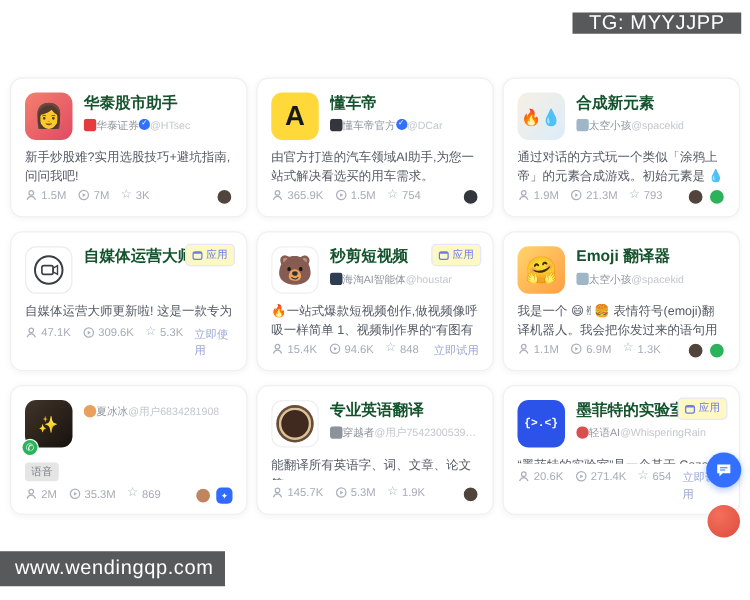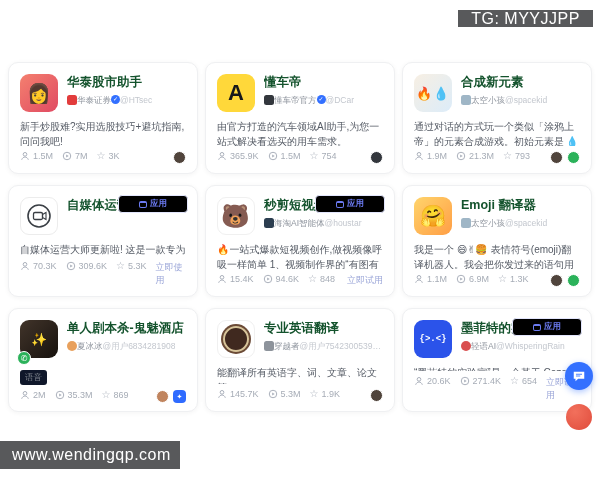--- a/index.html
+++ b/index.html
@@ -24,26 +24,26 @@
     display:flex; align-items:center; justify-content:center; font-size:19px; overflow:visible;
   }
   .head-main { flex:1; min-width:0; }
   .card-title { font-size:12.5px; font-weight:bold; color:#14532d; display:flex; align-items:center; gap:4px; white-space:nowrap; overflow:hidden; }
   .author-row { margin-top:4px; display:flex; align-items:flex-start; gap:0; font-size:8.5px; color:#8f959e; white-space:nowrap; overflow:hidden; }
   .author-avatar { width:10px; height:10px; border-radius:2.5px; flex:none; }
   .verified { width:9px; height:9px; border-radius:50%; background:#3370ff; color:#fff; font-size:6px; line-height:9px; text-align:center; flex:none; }
   .handle { color:#c3c7ce; overflow:hidden; text-overflow:ellipsis; }
   .app-badge {
     position:absolute; top:9px; right:9px; display:flex; align-items:center; gap:3px;
-    font-size:8.5px; color:#6b7af0; border:1px solid #e3e6fd; background:#000000;
-    border-radius:4px; padding:2px 20px;font-weight:bold;
+    font-size:8.5px; color:#6b7af0; border:1px solid #e3e6fd; background:#fef9c3;
+    border-radius:4px; padding:2px 5px;
   }
   .badge-ic { width:8px; height:7px; border:1px solid #6b7af0; border-top:2.5px solid #6b7af0; border-radius:2px; display:inline-block; }
   .desc { margin-top:7px; font-size:10px; line-height:1.5; color:#545a64; overflow:hidden; flex:0 1 auto; min-height:0; }
-  .tag { margin-top:5px; align-self:flex-start; font-size:8.5px; color:#7a8089; background:#0f172a; border-radius:3px; padding:1.5px 5px; }
+  .tag { margin-top:5px; align-self:flex-start; font-size:8.5px; color:#7a8089; background:#e5e5e5; border-radius:3px; padding:1.5px 5px; }
   .card-foot { margin-top:auto; display:flex; align-items:flex-start; gap:9px; font-size:9px; color:#a6acb6; padding-top:5px; }
   .stat { display:flex; align-items:center; gap:3px; }
   .stat .star { font-size:10px; color:#aab0bb; line-height:1; }
   .foot-right { margin-left:auto; display:flex; align-items:center; gap:4px; }
   .mini-avatar { width:13px; height:13px; border-radius:50%; border:1px solid #fff; }
   .mini-square { width:13px; height:13px; border-radius:4px; color:#fff; font-size:7px; display:flex; align-items:center; justify-content:center; }
   .action { margin-left:auto; font-size:9px; color:#9ba6d8; }
   .seal { width:26px; height:26px; border-radius:50%; background:#40291f; box-shadow:inset 0 0 0 2px #d8c49a, 0 0 0 2px #6b4a36; }
   .phone-badge {
     position:absolute; left:-4px; bottom:-4px; width:14px; height:14px; border-radius:50%;
@@ -205,21 +205,21 @@
         <div class="card-title">自媒体运营大师V2</div>
       </div>
     </div>
     <div class="desc">自媒体运营大师更新啦! 这是一款专为内容创作者打造的全能工具,本次全新的用户界面、流畅的使用体验,并优化了核...</div>
     <div class="card-foot">
       <span class="stat">
         <svg width="10" height="10" viewBox="0 0 12 12">
             <circle cx="6" cy="4" r="2.2" fill="none" stroke="#aab0bb" stroke-width="1.2"></circle>
             <path d="M2 10.5c.8-2.2 2.4-3.3 4-3.3s3.2 1.1 4 3.3" fill="none" stroke="#aab0bb" stroke-width="1.2"></path>
           </svg>
-        <span>70.3K</span>
+        <span>47.1K</span>
         </span>
       <span class="stat">
         <svg width="10" height="10" viewBox="0 0 12 12">
             <circle cx="6" cy="6" r="4.5" fill="none" stroke="#aab0bb" stroke-width="1.2"></circle>
             <path d="M5 4.2v3.6l3-1.8z" fill="#aab0bb"></path>
           </svg>
         <span>309.6K</span>
         </span>
       <span class="stat">
           <span class="star">☆</span>
@@ -306,24 +306,20 @@
         <span class="mini-avatar" style="background:#2bb25a"></span>
       </span>
     </div>
   </div>
 
   <div class="card">
     <div class="card-head">
       <div class="app-icon" style="background:linear-gradient(135deg,#41342a,#17120e);font-size:13px">✨</div>
       <span class="phone-badge" style="position:absolute;left:8px;top:42px;">✆</span>
       <div class="head-main">
-        <div class="card-title">
-          <span>单人剧本杀-鬼魅酒店</span>
-
-        </div>
         <div class="author-row">
           <span class="author-avatar" style="background:#e8a05c;border-radius:50%"></span>
           <span>夏冰冰</span>
           <span class="handle">@用户6834281908</span>
         </div>
       </div>
     </div>
     <div class="desc">被困在诡异酒店,每个角落都藏着线索与危机,智斗幽灵,寻找逃生之钥,你能...</div>
     <span class="tag">语音</span>
     <div class="card-foot">

